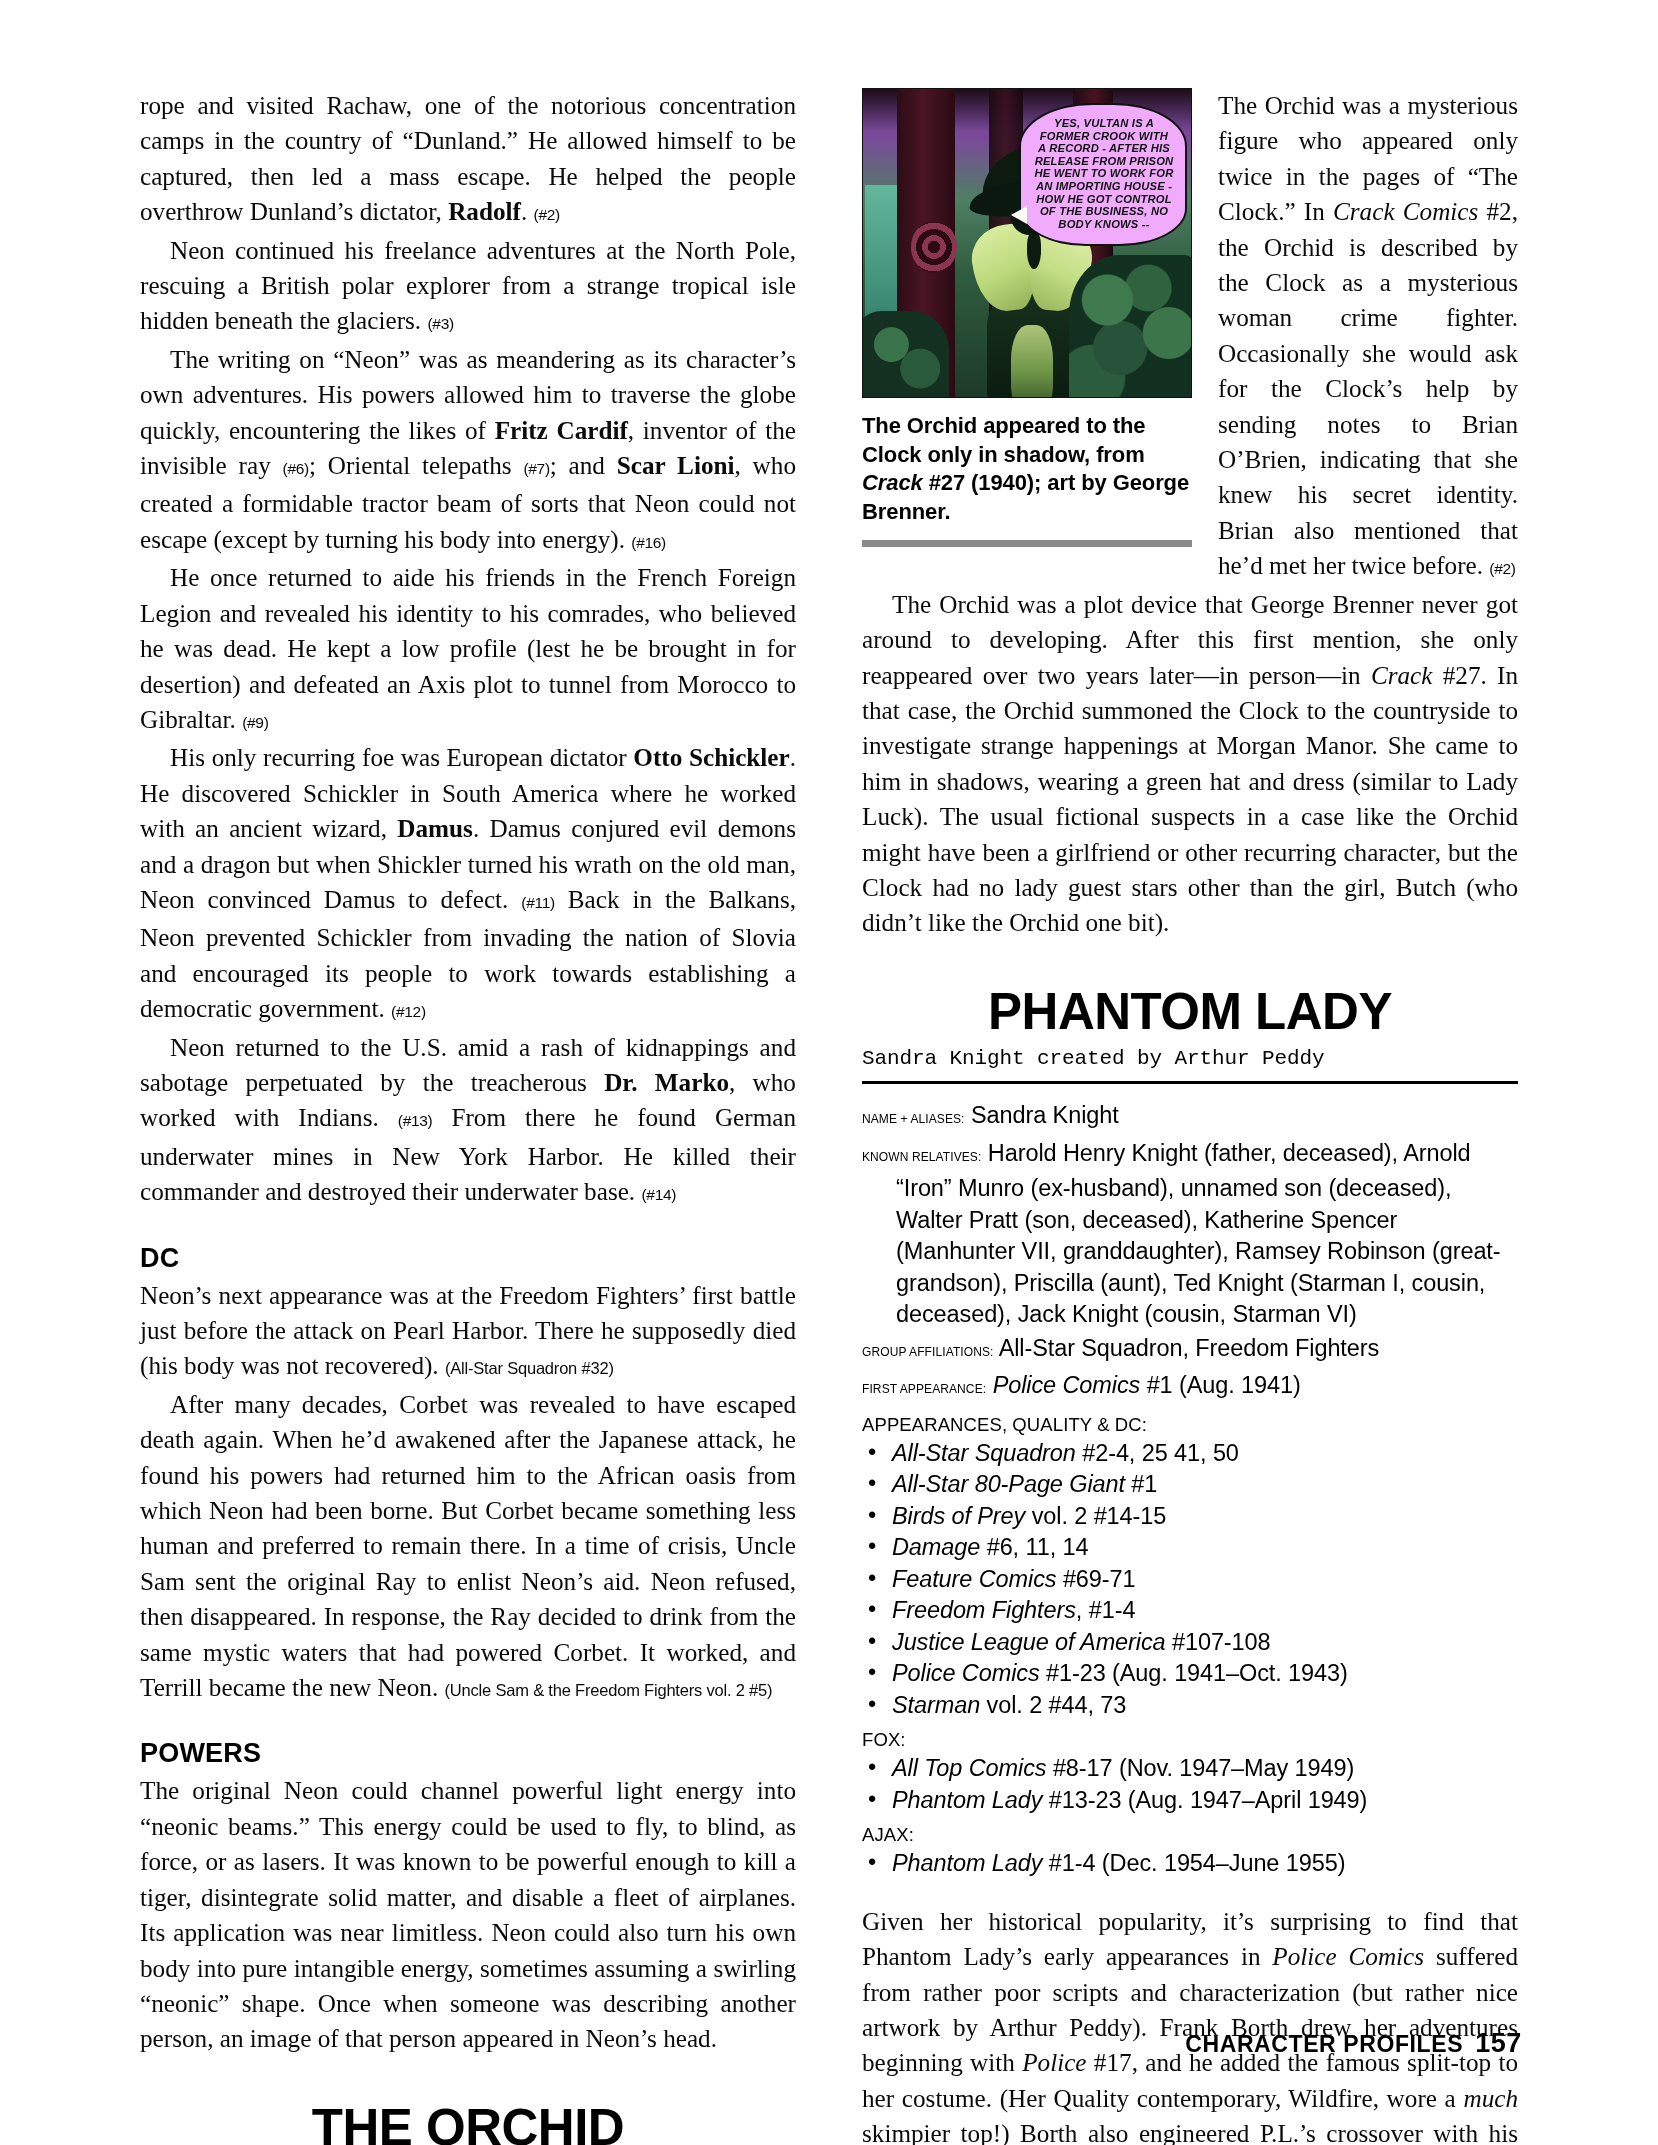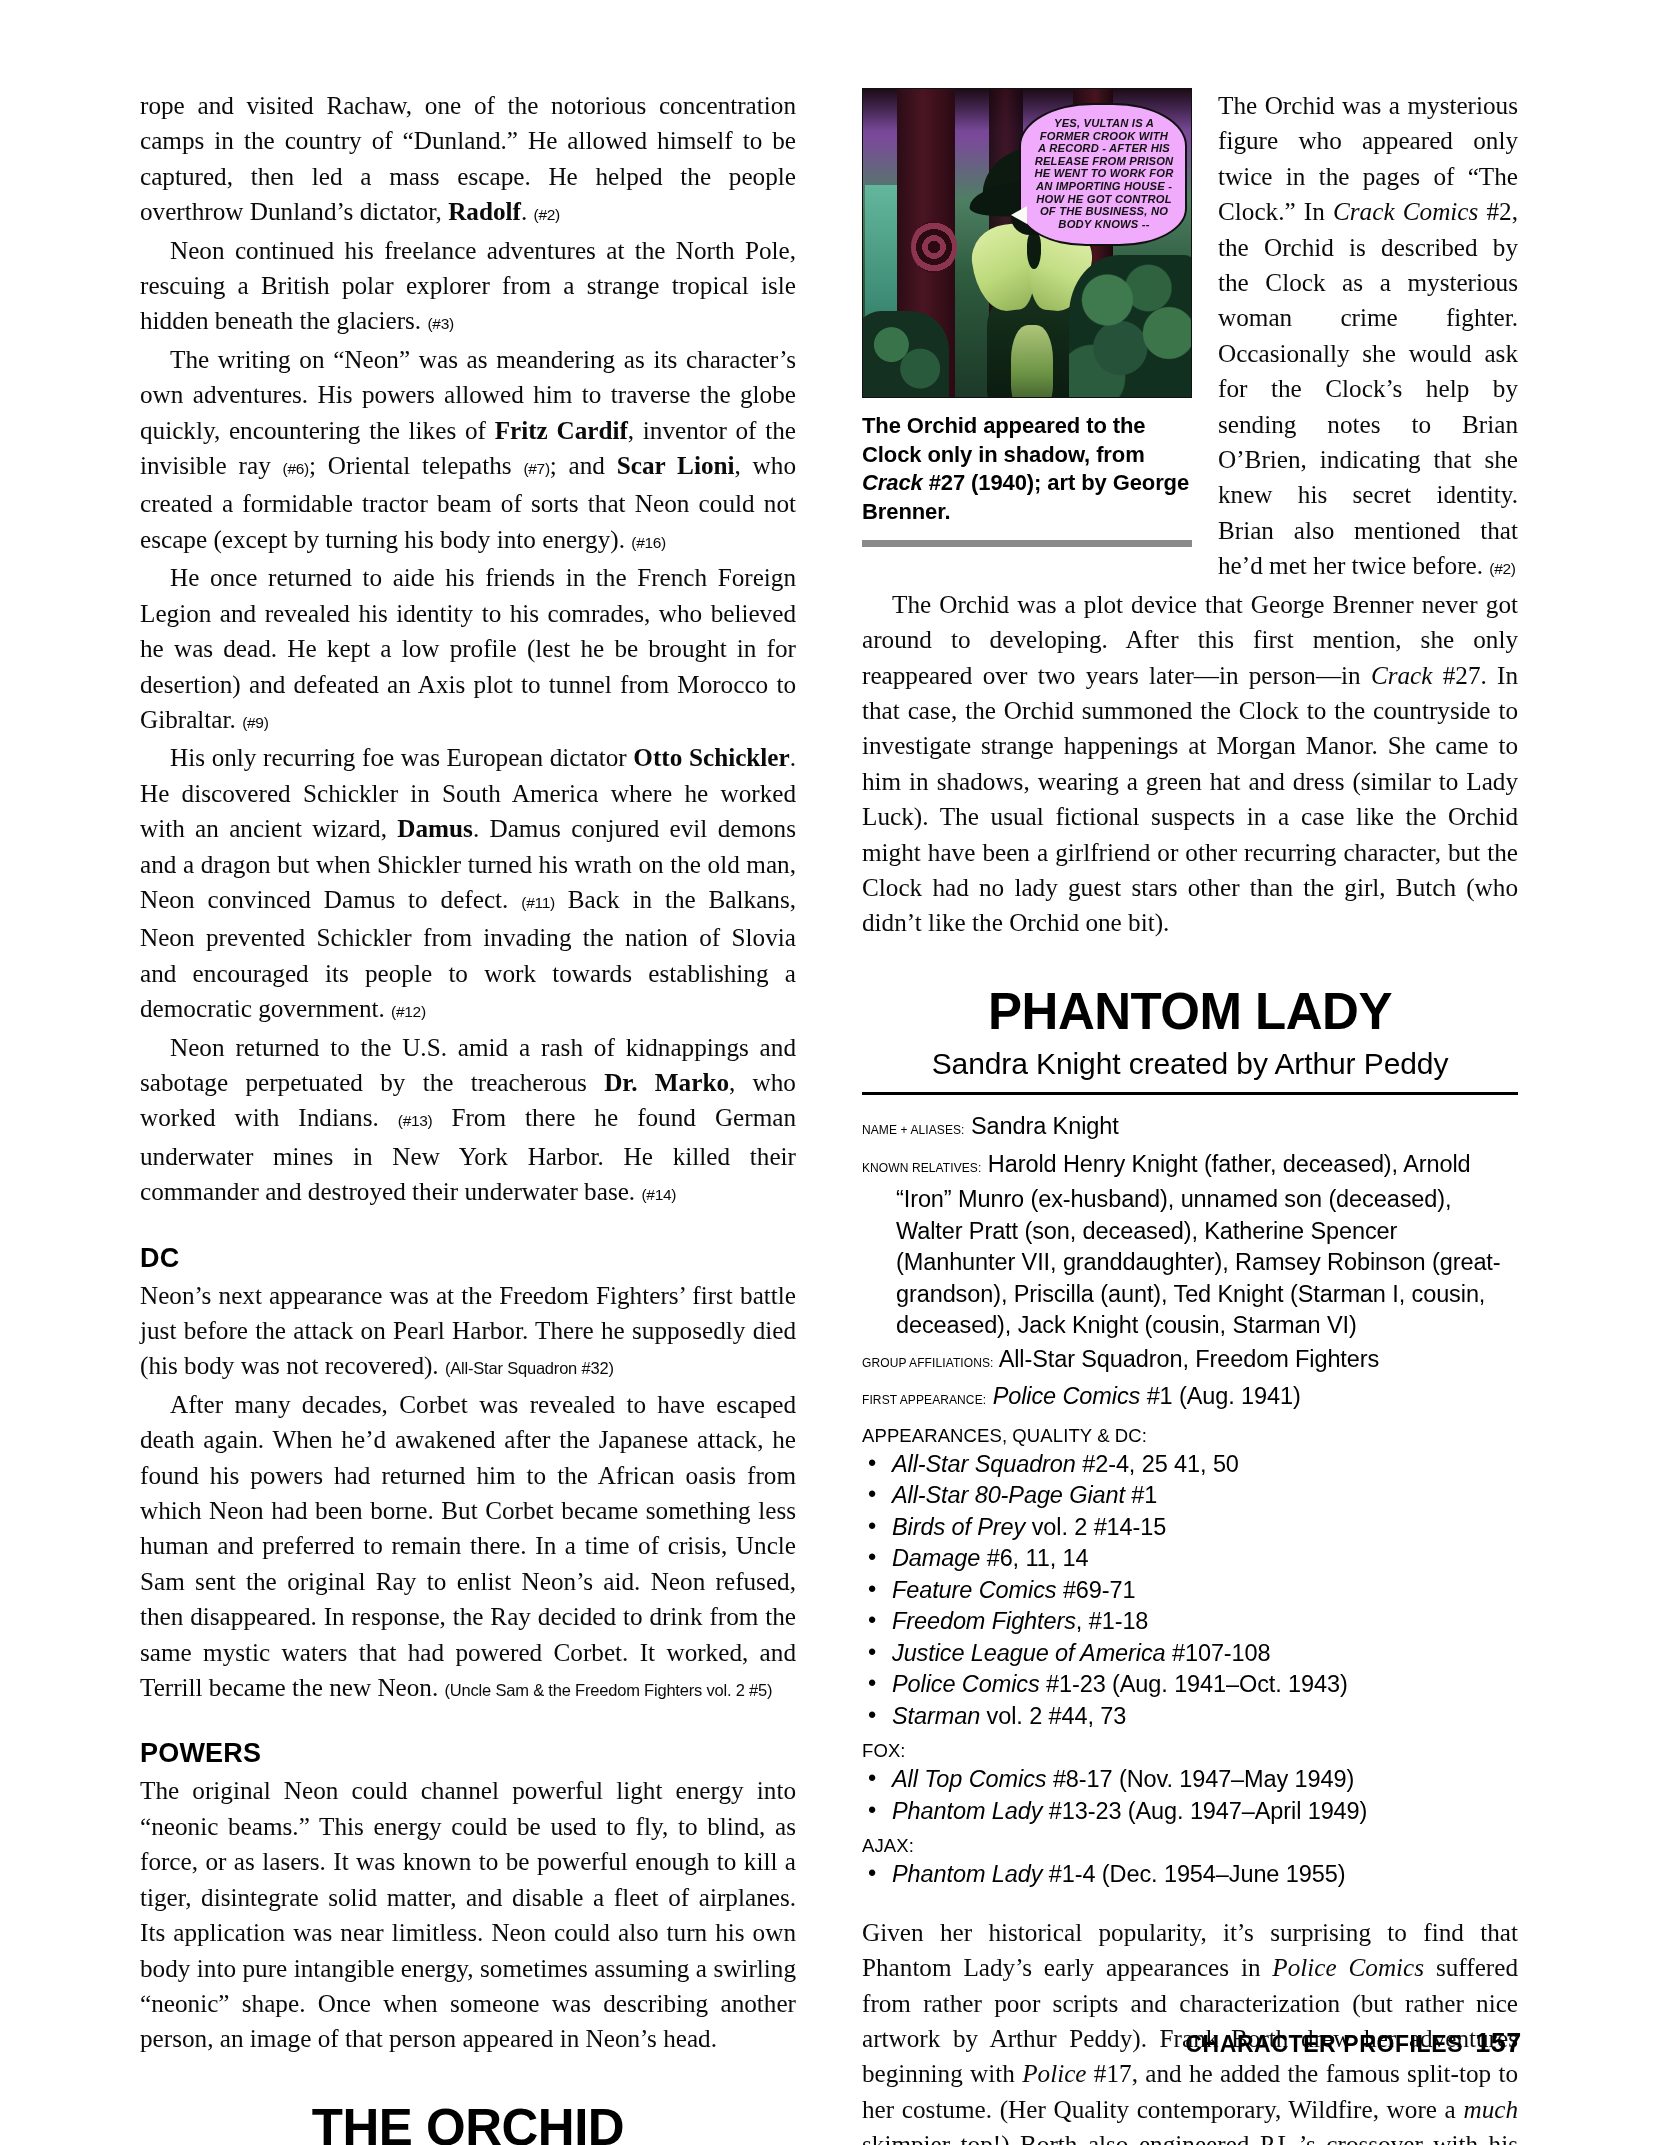--- a/index.html
+++ b/index.html
@@ -76,23 +76,23 @@
   .char-title {
     font-family: "Liberation Sans", sans-serif;
     font-weight: bold;
     font-size: 51px;
     letter-spacing: -0.5px;
     text-align: center;
     line-height: 1.05;
     margin: 0;
   }
   .char-sub {
-    font-family: Liberation Sans, sans-serif;
-    font-size: 30px;
-    text-align: center;
+    font-family: Liberation Mono, monospace;
+    font-size: 21px;
+    text-align: left;
     margin: 9px 0 0 0;
     letter-spacing: -0.1px;
   }
   .char-rule {
     border: 0;
     border-top: 3px solid #000;
     margin: 11px 0 16px 0;
   }
 
   
@@ -464,21 +464,21 @@
 
     <div>
       <div>
         <p class="pubhead">APPEARANCES, QUALITY &amp; DC:</p>
         <ul class="app-list">
             <li><span class="ital">All-Star Squadron</span><span> #2-4, 25 41, 50</span></li>
             <li><span class="ital">All-Star 80-Page Giant</span><span> #1</span></li>
             <li><span class="ital">Birds of Prey</span><span> vol. 2 #14-15</span></li>
             <li><span class="ital">Damage</span><span> #6, 11, 14</span></li>
             <li><span class="ital">Feature Comics</span><span> #69-71</span></li>
-            <li><span class="ital">Freedom Fighters</span><span>, #1-18</span></li>
+            <li><span class="ital">Freedom Fighters</span><span>, #1-4</span></li>
             <li><span class="ital">Justice League of America</span><span> #107-108</span></li>
             <li><span class="ital">Police Comics</span><span> #1-23 (Aug. 1941–Oct. 1943)</span></li>
             <li><span class="ital">Starman</span><span> vol. 2 #44, 73</span></li>
           </ul>
       </div>
       <div>
         <p class="pubhead">FOX:</p>
         <ul class="app-list">
             <li><span class="ital">All Top Comics</span><span> #8-17 (Nov. 1947–May 1949)</span></li>
             <li><span class="ital">Phantom Lady</span><span> #13-23 (Aug. 1947–April 1949)</span></li>

